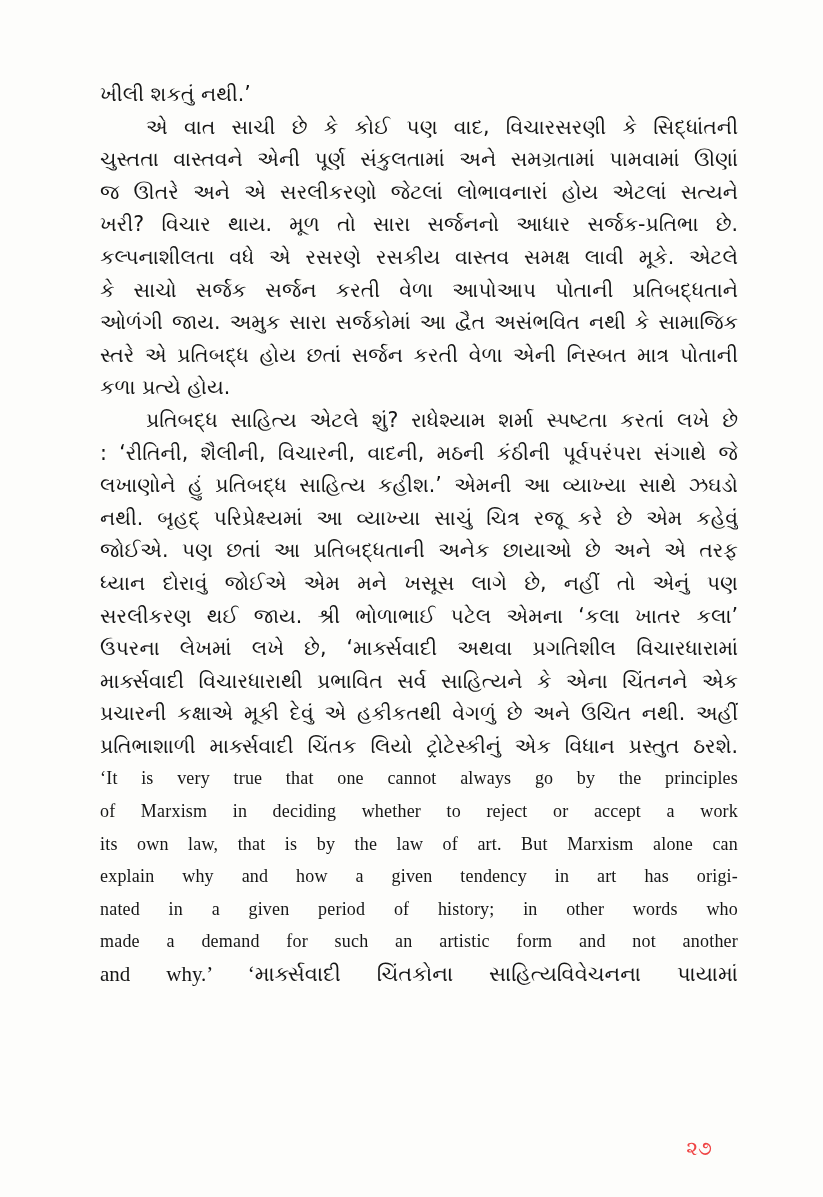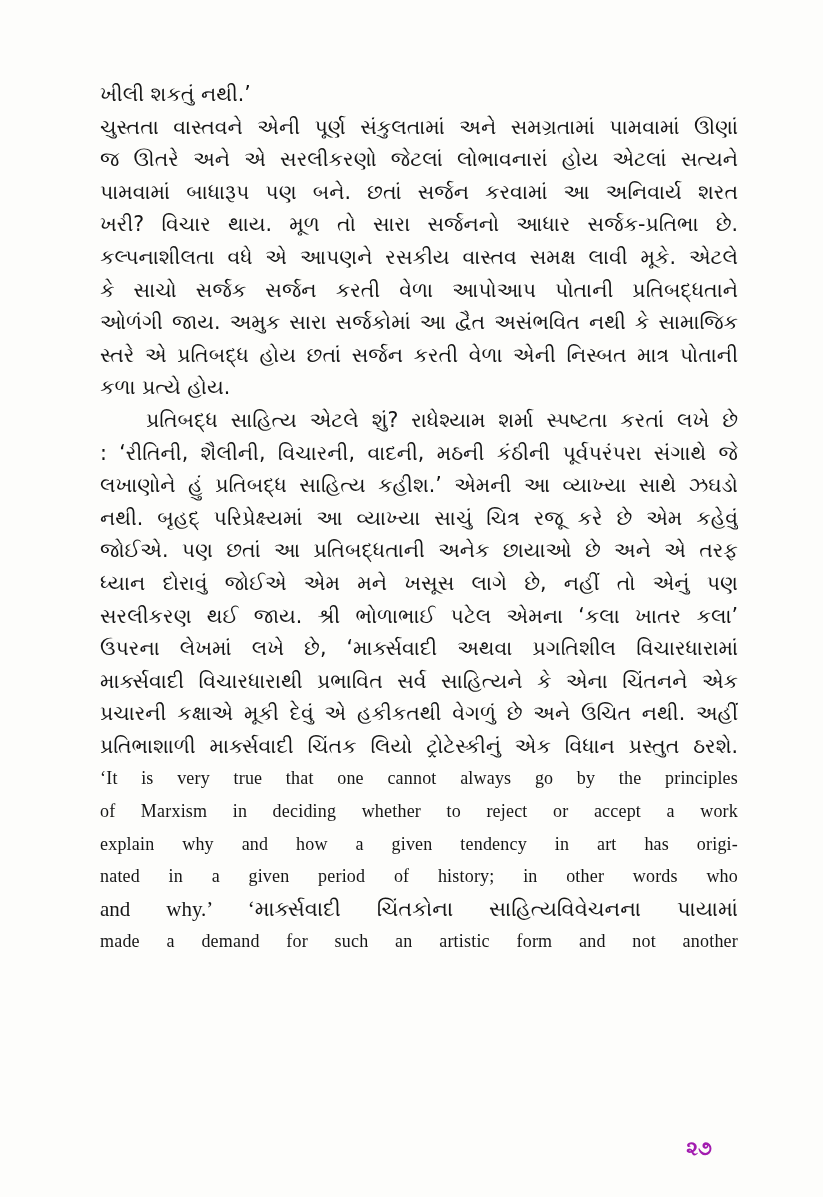--- a/index.html
+++ b/index.html
@@ -52,51 +52,51 @@
     font-family: "Liberation Serif", "DejaVu Sans", serif;
     font-size: 21px;
   }
   .page-number {
     position: absolute;
     top: 1133px;
     right: 111px;
     font-family: "DejaVu Sans", sans-serif;
     font-size: 20px;
     line-height: 30px;
-    color: #a21caf;
-    font-weight: bold;
+    color: #ef4444;
   }
 </style>
 </head>
 <body>
 
 <div class="page">
   <div class="text-block">
       <div class="line gu nojust">ખીલી શકતું નથી.’</div>
+      <div class="line gu indent just">એ વાત સાચી છે કે કોઈ પણ વાદ, વિચારસરણી કે સિદ્ધાંતની</div>
       <div class="line gu just">ચુસ્તતા વાસ્તવને એની પૂર્ણ સંકુલતામાં અને સમગ્રતામાં પામવામાં ઊણાં</div>
       <div class="line gu just">જ ઊતરે અને એ સરલીકરણો જેટલાં લોભાવનારાં હોય એટલાં સત્યને</div>
-      <div class="line gu just">પામવામાં બાધારૂપ પણ બને. છતાં સર્જન કરવામાં આ અનિવાર્ય શરત</div>
       <div class="line gu just">ખરી? વિચાર થાય. મૂળ તો સારા સર્જનનો આધાર સર્જક-પ્રતિભા છે.</div>
-      <div class="line gu just">કલ્પનાશીલતા વધે એ આપણને રસકીય વાસ્તવ સમક્ષ લાવી મૂકે. એટલે</div>
+      <div class="line gu just">કલ્પનાશીલતા વધે એ રસરણે રસકીય વાસ્તવ સમક્ષ લાવી મૂકે. એટલે</div>
       <div class="line gu just">કે સાચો સર્જક સર્જન કરતી વેળા આપોઆપ પોતાની પ્રતિબદ્ધતાને</div>
       <div class="line gu just">ઓળંગી જાય. અમુક સારા સર્જકોમાં આ દ્વૈત અસંભવિત નથી કે સામાજિક</div>
       <div class="line gu just">સ્તરે એ પ્રતિબદ્ધ હોય છતાં સર્જન કરતી વેળા એની નિસ્બત માત્ર પોતાની</div>
       <div class="line gu nojust">કળા પ્રત્યે હોય.</div>
       <div class="line gu indent just">પ્રતિબદ્ધ સાહિત્ય એટલે શું? રાધેશ્યામ શર્મા સ્પષ્ટતા કરતાં લખે છે</div>
       <div class="line gu just">: ‘રીતિની, શૈલીની, વિચારની, વાદની, મઠની કંઠીની પૂર્વપરંપરા સંગાથે જે</div>
       <div class="line gu just">લખાણોને હું પ્રતિબદ્ધ સાહિત્ય કહીશ.’ એમની આ વ્યાખ્યા સાથે ઝઘડો</div>
       <div class="line gu just">નથી. બૃહદ્ પરિપ્રેક્ષ્યમાં આ વ્યાખ્યા સાચું ચિત્ર રજૂ કરે છે એમ કહેવું</div>
       <div class="line gu just">જોઈએ. પણ છતાં આ પ્રતિબદ્ધતાની અનેક છાયાઓ છે અને એ તરફ</div>
       <div class="line gu just">ધ્યાન દોરાવું જોઈએ એમ મને ખસૂસ લાગે છે, નહીં તો એનું પણ</div>
       <div class="line gu just">સરલીકરણ થઈ જાય. શ્રી ભોળાભાઈ પટેલ એમના ‘કલા ખાતર કલા’</div>
       <div class="line gu just">ઉપરના લેખમાં લખે છે, ‘માર્ક્સવાદી અથવા પ્રગતિશીલ વિચારધારામાં</div>
       <div class="line gu just">માર્ક્સવાદી વિચારધારાથી પ્રભાવિત સર્વ સાહિત્યને કે એના ચિંતનને એક</div>
       <div class="line gu just">પ્રચારની કક્ષાએ મૂકી દેવું એ હકીકતથી વેગળું છે અને ઉચિત નથી. અહીં</div>
       <div class="line gu just">પ્રતિભાશાળી માર્ક્સવાદી ચિંતક લિયો ટ્રોટેસ્કીનું એક વિધાન પ્રસ્તુત ઠરશે.</div>
       <div class="line en just">‘It is very true that one cannot always go by the principles</div>
       <div class="line en just">of Marxism in deciding whether to reject or accept a work</div>
+      <div class="line en just">its own law, that is by the law of art. But Marxism alone can</div>
       <div class="line en just">explain why and how a given tendency in art has origi-</div>
       <div class="line en just">nated in a given period of history; in other words who</div>
+      <div class="line en just">made a demand for such an artistic form and not another</div>
       <div class="line mixed just">and why.’ ‘માર્ક્સવાદી ચિંતકોના સાહિત્યવિવેચનના પાયામાં</div>
-      <div class="line en just">made a demand for such an artistic form and not another</div>
     </div>
   <div class="page-number">૨૭</div>
 </div>
 
 </body></html>

